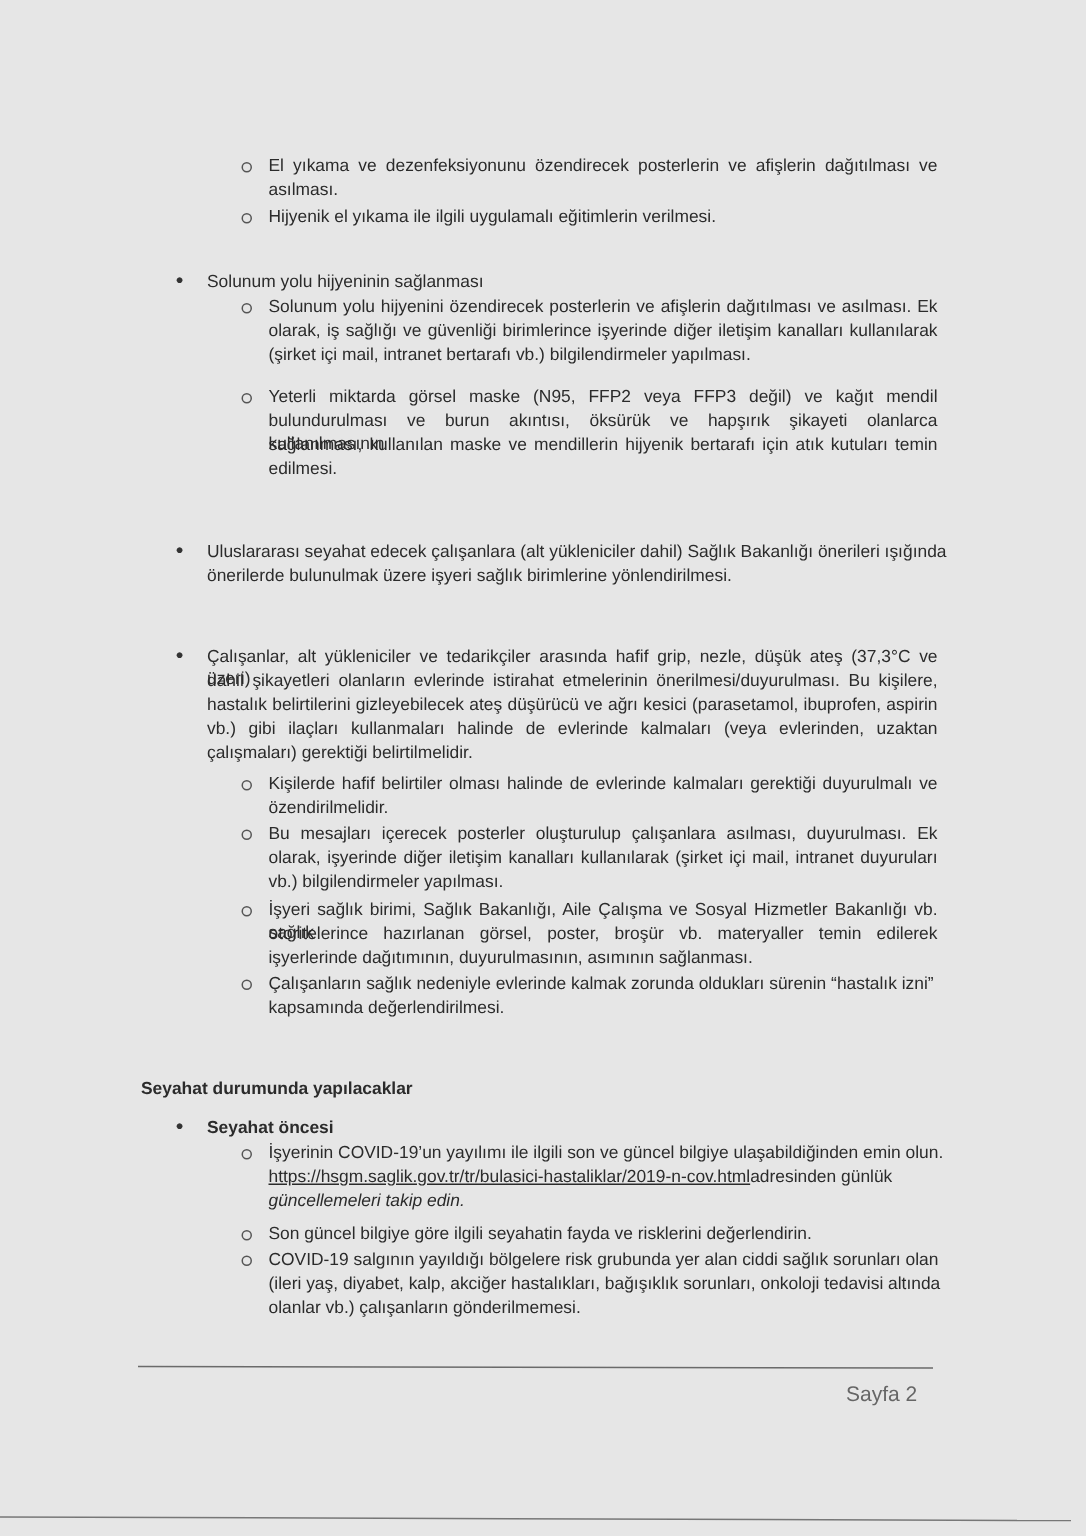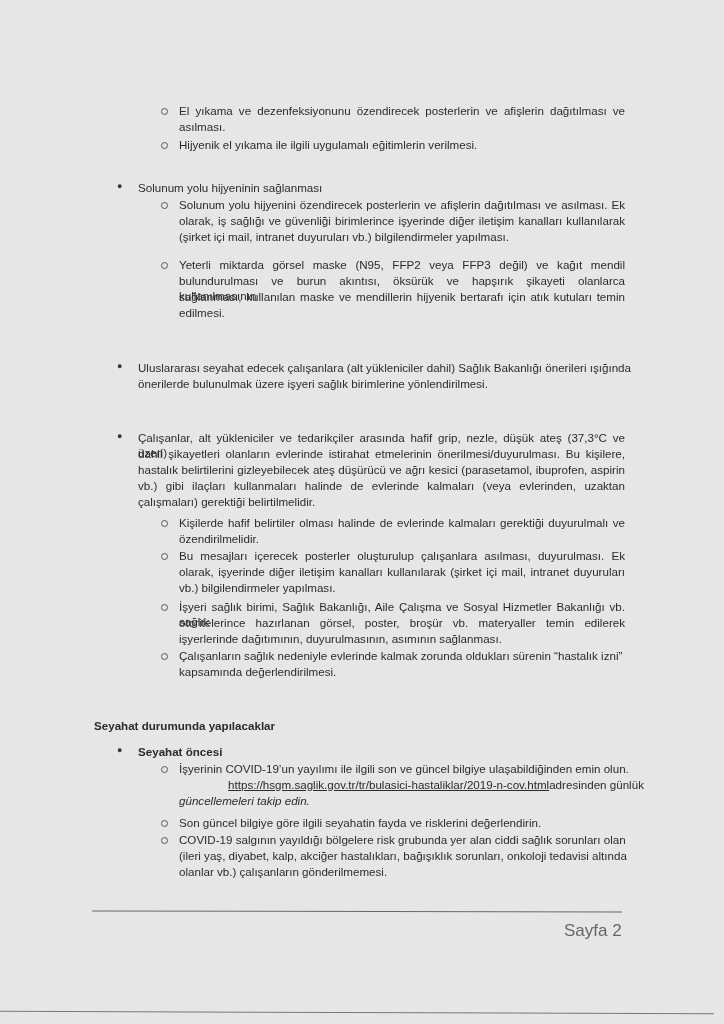--- a/index.html
+++ b/index.html
@@ -13,40 +13,40 @@
   .page { position:absolute; left:0; top:0; width:724px; height:912px; }
   .line { position:absolute; font-size:11.6px; line-height:15px; white-space:nowrap; }
   .just { text-align:justify; text-align-last:justify; white-space:normal; }
   .bullet { position:absolute; font-size:9px; line-height:15px; color:#333; }
   .circle {
     position:absolute; width:5px; height:5px; border:1px solid #555; border-radius:50%;
   }
   .bold { font-weight:bold; }
   .link { text-decoration:underline; }
   .rule { position:absolute; height:1px; background:#6a6a6a; }
-  .footer { position:absolute; font-size:17px; color:#666; }
+  .footer { position:absolute; font-size:14px; color:#666; }
 </style>
 </head>
 <body>
 
 <div class="page">
 
   <span class="circle" style="left:161px;top:108px;"></span>
   <div class="line just" style="left:179px;top:103px;width:446px;">El yıkama ve dezenfeksiyonunu özendirecek posterlerin ve afişlerin dağıtılması ve</div>
   <div class="line" style="left:179px;top:119px;">asılması.</div>
   <span class="circle" style="left:161px;top:142px;"></span>
   <div class="line" style="left:179px;top:137px;">Hijyenik el yıkama ile ilgili uygulamalı eğitimlerin verilmesi.</div>
 
   <span class="bullet" style="left:117px;top:179px;">●</span>
   <div class="line" style="left:138px;top:180px;">Solunum yolu hijyeninin sağlanması</div>
 
   <span class="circle" style="left:161px;top:202px;"></span>
   <div class="line just" style="left:179px;top:197px;width:446px;">Solunum yolu hijyenini özendirecek posterlerin ve afişlerin dağıtılması ve asılması. Ek</div>
   <div class="line just" style="left:179px;top:213px;width:446px;">olarak, iş sağlığı ve güvenliği birimlerince işyerinde diğer iletişim kanalları kullanılarak</div>
-  <div class="line" style="left:179px;top:229px;">(şirket içi mail, intranet duyuruları vb.) bilgilendirmeler yapılması.</div>
+  <div class="line" style="left:179px;top:229px;">(şirket içi mail, intranet bertarafı vb.) bilgilendirmeler yapılması.</div>
 
   <span class="circle" style="left:161px;top:262px;"></span>
   <div class="line just" style="left:179px;top:257px;width:446px;">Yeterli miktarda görsel maske (N95, FFP2 veya FFP3 değil) ve kağıt mendil</div>
   <div class="line just" style="left:179px;top:289px;width:446px;">sağlanması, kullanılan maske ve mendillerin hijyenik bertarafı için atık kutuları temin</div>
   <div class="line just" style="left:179px;top:273px;width:446px;">bulundurulması ve burun akıntısı, öksürük ve hapşırık şikayeti olanlarca kullanılmasının</div>
   <div class="line" style="left:179px;top:305px;">edilmesi.</div>
 
   <span class="bullet" style="left:117px;top:359px;">●</span>
   <div class="line" style="left:138px;top:360px;">Uluslararası seyahat edecek çalışanlara (alt yükleniciler dahil) Sağlık Bakanlığı önerileri ışığında</div>
   <div class="line" style="left:138px;top:376px;">önerilerde bulunulmak üzere işyeri sağlık birimlerine yönlendirilmesi.</div>
@@ -76,21 +76,21 @@
   <div class="line" style="left:179px;top:648px;">Çalışanların sağlık nedeniyle evlerinde kalmak zorunda oldukları sürenin “hastalık izni”</div>
   <div class="line" style="left:179px;top:664px;">kapsamında değerlendirilmesi.</div>
 
   <div class="line bold" style="left:94px;top:718px;">Seyahat durumunda yapılacaklar</div>
 
   <span class="bullet" style="left:117px;top:743px;">●</span>
   <div class="line bold" style="left:138px;top:744px;">Seyahat öncesi</div>
 
   <span class="circle" style="left:161px;top:766px;"></span>
   <div class="line" style="left:179px;top:761px;">İşyerinin COVID-19’un yayılımı ile ilgili son ve güncel bilgiye ulaşabildiğinden emin olun.</div>
-  <div class="line" style="left:179px;top:777px;width:446px;display:flex;justify-content:center;white-space:nowrap;margin-left:34px;">
+  <div class="line" style="left:179px;top:777px;width:446px;display:flex;justify-content:flex-start;white-space:nowrap;">
     <span class="link">https://hsgm.saglik.gov.tr/tr/bulasici-hastaliklar/2019-n-cov.html</span>
     <span>adresinden günlük</span>
   </div>
   <div class="line" style="left:179px;top:793px;font-style:italic;">güncellemeleri takip edin.</div>
 
   <span class="circle" style="left:161px;top:820px;"></span>
   <div class="line" style="left:179px;top:815px;">Son güncel bilgiye göre ilgili seyahatin fayda ve risklerini değerlendirin.</div>
 
   <span class="circle" style="left:161px;top:837px;"></span>
   <div class="line" style="left:179px;top:832px;">COVID-19 salgının yayıldığı bölgelere risk grubunda yer alan ciddi sağlık sorunları olan</div>

